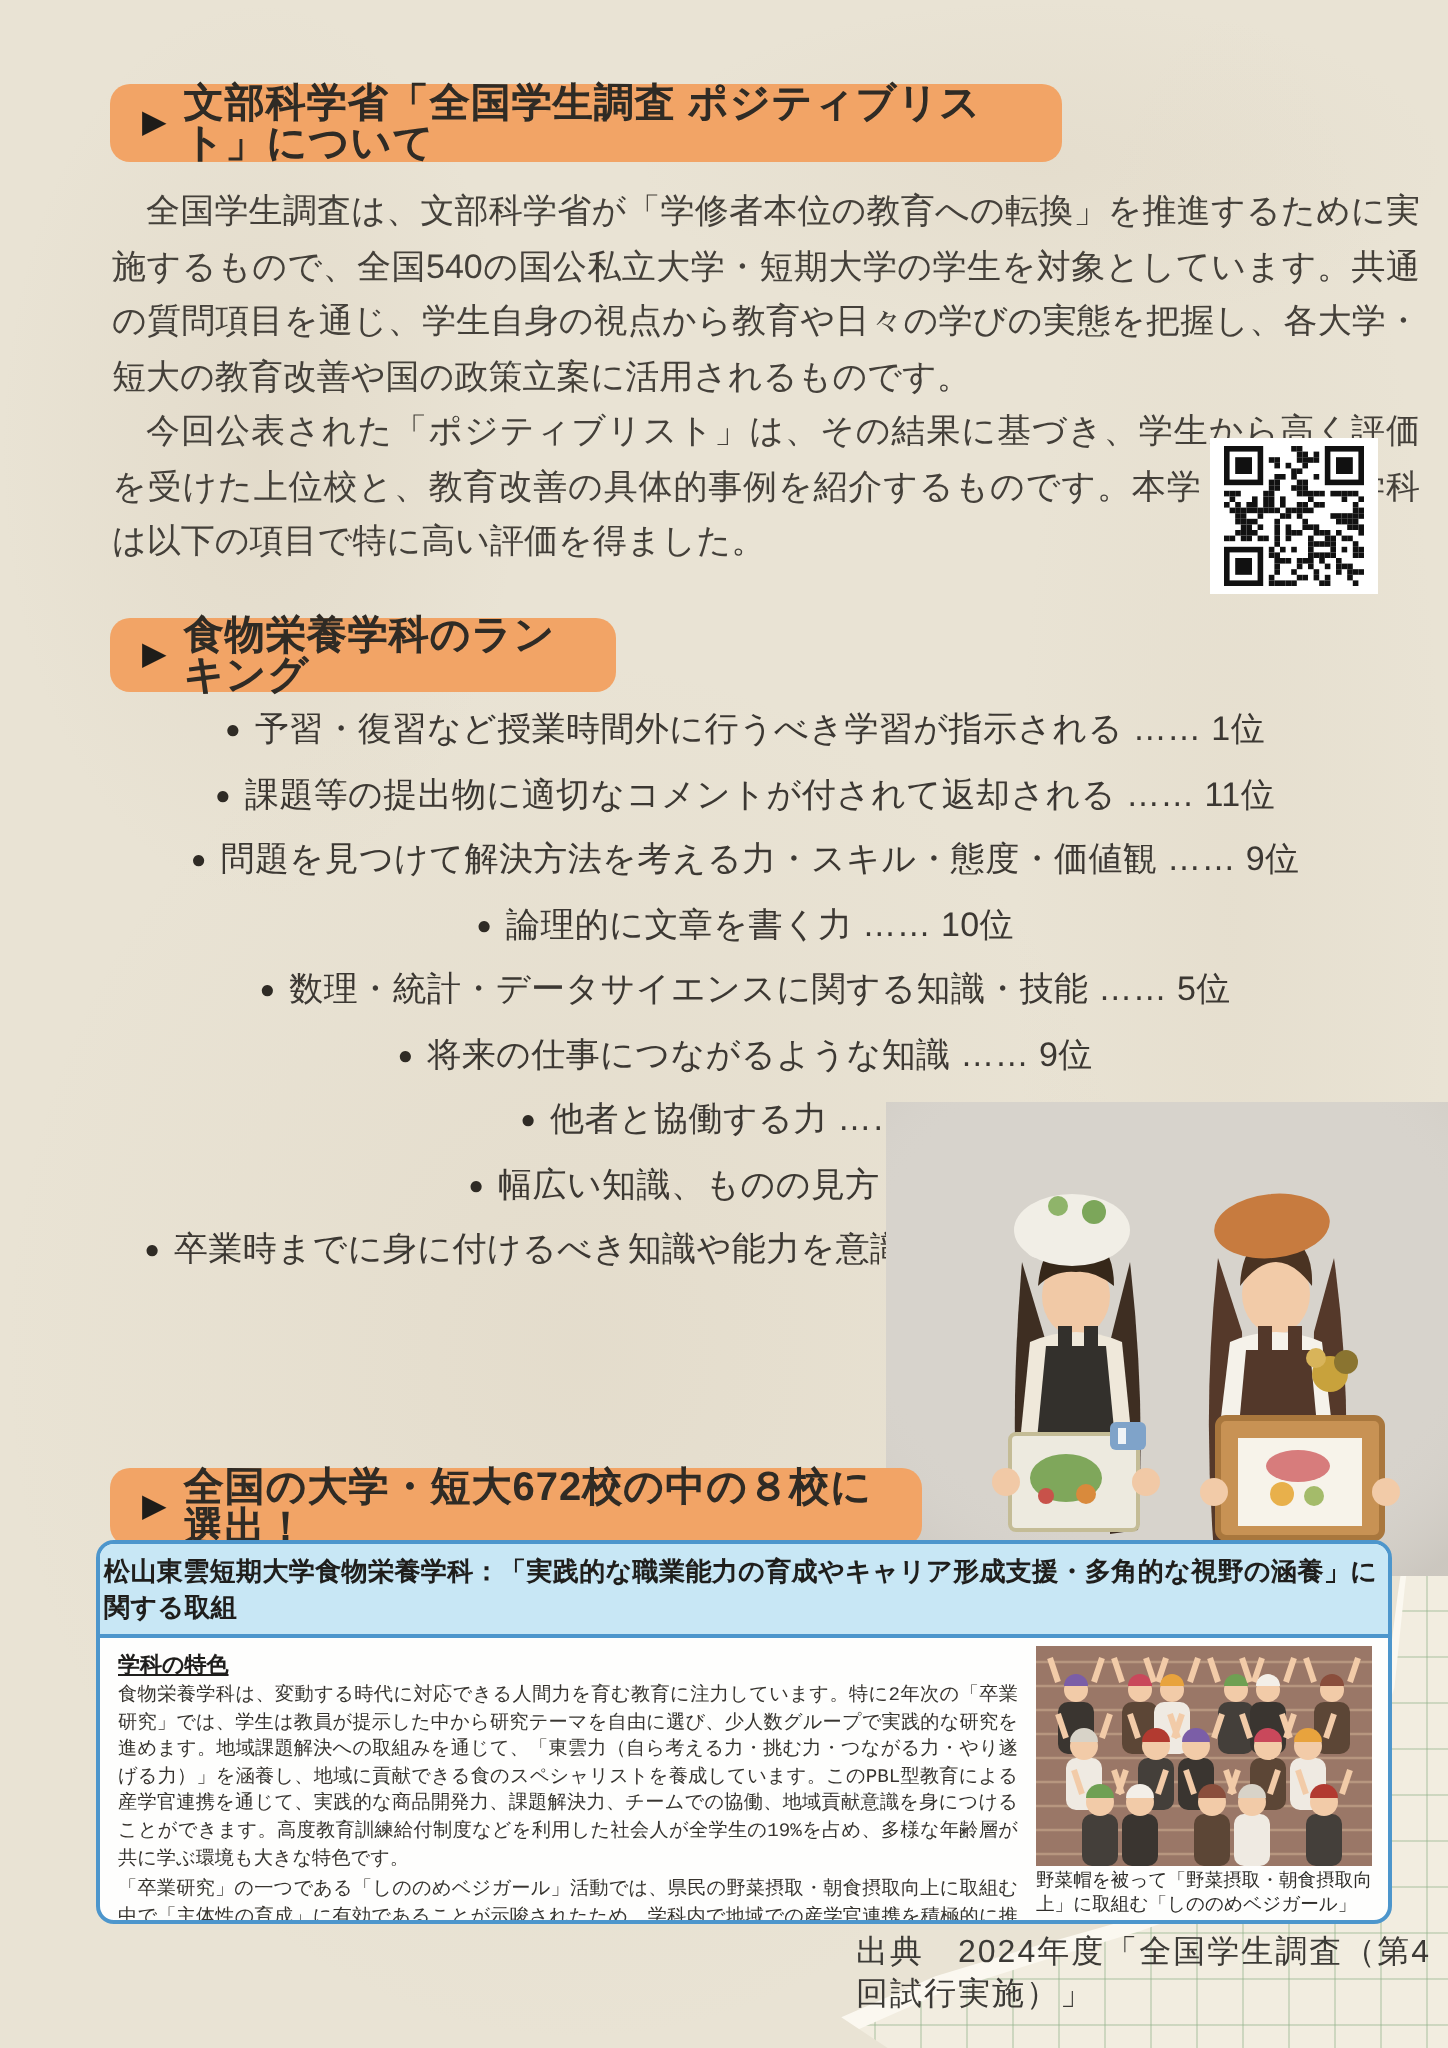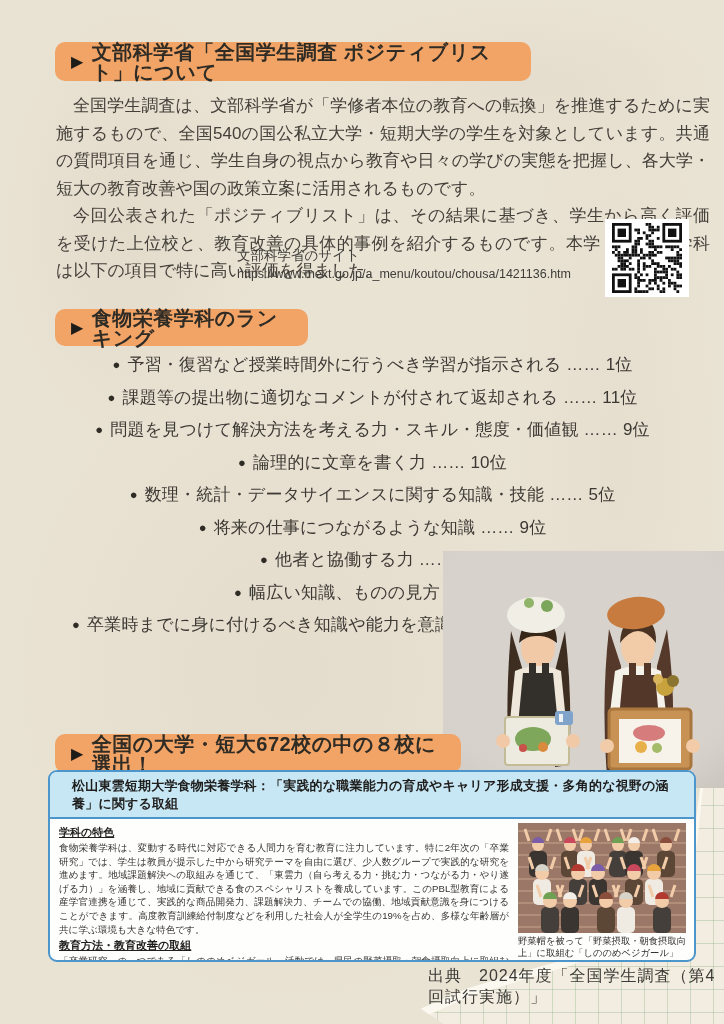--- a/index.html
+++ b/index.html
@@ -44,29 +44,29 @@
   .ranking{position:absolute;left:63px;top:352px;width:612px;margin:0;padding:0;list-style:none;
     color:#3C3833;font-size:17px;}
   .ranking li{margin-bottom:6.5px;line-height:26px;text-align:center;}
   .ranking .dot{display:inline-block;width:22px;color:#2F2B25;font-size:13px;vertical-align:1px;}
   .ranking .rest{letter-spacing:.2px;}
 
   .photoA{position:absolute;left:443px;top:551px;width:281px;height:237px;z-index:2;}
 
   .featurebox{position:absolute;left:48px;top:770px;width:648px;height:192px;z-index:7;
     background:#FEFEFD;border:2px solid #4D96CC;border-radius:9px;box-sizing:border-box;overflow:hidden;}
-  .fb-header{background:#C8E7F5;border-bottom:2px solid #4D96CC;padding:5px 22px 4px;
+  .fb-header{background:#C8E7F5;border-bottom:2px solid #4D96CC;padding:5px 2px 4px;
     font-size:13px;font-weight:bold;color:#1F1E1C;letter-spacing:.2px;}
   .fb-content{display:flex;gap:9px;padding:4px 8px 6px 9px;}
   .fb-text{width:456px;color:#37342F;}
   .fb-text h4{margin:2px 0 1px;font-size:11px;color:#1F1E1C;text-decoration:underline;}
-  .fb-text p{margin:0 0 2px;font-size:9.6px;line-height:13.6px;text-align:justify;}
+  .fb-text p{margin:0 0 2px;font-size:9.6px;line-height:13.6px;text-align:justify;font-family:Liberation Mono, monospace;}
   .fb-side{width:168px;display:flex;flex-direction:column;}
   .photoB{width:168px;height:110px;}
-  .fb-caption{font-size:9.3px;line-height:12px;color:#2E2C29;margin-top:2px;}
+  .fb-caption{font-size:9.3px;line-height:12px;color:#2E2C29;margin-top:2px;font-family:Liberation Mono, monospace;}
 
   .source{position:absolute;left:428px;top:966px;font-size:16px;color:#3C3A36;z-index:8;letter-spacing:1px;}
 </style>
 </head>
 <body>
 
 <div class="page">
   <div class="grid-underlay"></div>
   <div class="torn-white"></div>
   <div class="paper"></div>
@@ -128,24 +128,20 @@
   <div class="banner banner1">
     <span class="tri">▶</span>
     <span>文部科学省「全国学生調査 ポジティブリスト」について</span>
   </div>
 
   <div class="intro">
     <p>全国学生調査は、文部科学省が「学修者本位の教育への転換」を推進するために実施するもので、全国540の国公私立大学・短期大学の学生を対象としています。共通の質問項目を通じ、学生自身の視点から教育や日々の学びの実態を把握し、各大学・短大の教育改善や国の政策立案に活用されるものです。</p>
     <p>今回公表された「ポジティブリスト」は、その結果に基づき、学生から高く評価を受けた上位校と、教育改善の具体的事例を紹介するものです。本学 食物栄養学科は以下の項目で特に高い評価を得ました。</p>
   </div>
 
-  <div class="linkblock">
-    <div class="lbl">文部科学省のサイト</div>
-    <a class="url">https://www.mext.go.jp/a_menu/koutou/chousa/1421136.htm</a>
-  </div>
 
   <div class="qr">
     <svg id="qr-svg" width="72" height="70" viewBox="0 0 25 25" xmlns="http://www.w3.org/2000/svg">
         <rect x="0" y="0" width="25" height="25" fill="#FFFFFF"></rect>
         <rect x="12" y="0" width="1" height="1" fill="#111"></rect>
         <rect x="13" y="0" width="1" height="1" fill="#111"></rect>
         <rect x="13" y="1" width="1" height="1" fill="#111"></rect>
         <rect x="14" y="1" width="1" height="1" fill="#111"></rect>
         <rect x="16" y="1" width="1" height="1" fill="#111"></rect>
         <rect x="8" y="2" width="1" height="1" fill="#111"></rect>
@@ -375,21 +371,20 @@
     <span class="tri">▶</span>
     <span>全国の大学・短大672校の中の８校に選出！</span>
   </div>
 
   <div class="featurebox">
     <div class="fb-header">松山東雲短期大学食物栄養学科：「実践的な職業能力の育成やキャリア形成支援・多角的な視野の涵養」に関する取組</div>
     <div class="fb-content">
       <div class="fb-text">
         <h4>学科の特色</h4>
         <p>食物栄養学科は、変動する時代に対応できる人間力を育む教育に注力しています。特に2年次の「卒業研究」では、学生は教員が提示した中から研究テーマを自由に選び、少人数グループで実践的な研究を進めます。地域課題解決への取組みを通じて、「東雲力（自ら考える力・挑む力・つながる力・やり遂げる力）」を涵養し、地域に貢献できる食のスペシャリストを養成しています。このPBL型教育による産学官連携を通じて、実践的な商品開発力、課題解決力、チームでの協働、地域貢献意識を身につけることができます。高度教育訓練給付制度などを利用した社会人が全学生の19%を占め、多様な年齢層が共に学ぶ環境も大きな特色です。</p>
-        <h4>教育方法・教育改善の取組</h4>
         <p>「卒業研究」の一つである「しののめベジガール」活動では、県民の野菜摂取・朝食摂取向上に取組む中で「主体性の育成」に有効であることが示唆されたため、学科内で地域での産学官連携を積極的に推進しています。活動は寄付金等で賄われ、学生はレシピ考案・試作・評価・改善・企業との打合せを通じ、「活動していくうちに自信がつき、自ら積極的に行動できるようになりました。」「他者と連携・協働し最後までやり遂げる力が身につく等、栄養士として働く上でプラスになる多くの刺激的な学びができました。」と変動する社会で活躍できる資質の鍛錬を図れているようです。リメディアル教育や試験対策により、栄養士実力認定試験でも令和3年度より4年連続で全国表彰者（令和4年度は全国1位（満点）の成績優秀者1人）を輩出しています。</p>
       </div>
       <div class="fb-side">
         <svg class="photoB" id="crowd-svg" width="168" height="110" viewBox="0 0 168 110" xmlns="http://www.w3.org/2000/svg">
             <rect x="0" y="0" width="168" height="110" fill="#9A7767"></rect>
             <line x1="0" y1="8" x2="168" y2="8" stroke="#B7967F" stroke-width="1.3"></line>
             <line x1="0" y1="20" x2="168" y2="20" stroke="#B7967F" stroke-width="1.3"></line>
             <line x1="0" y1="32" x2="168" y2="32" stroke="#B7967F" stroke-width="1.3"></line>
             <line x1="0" y1="44" x2="168" y2="44" stroke="#B7967F" stroke-width="1.3"></line>
             <line x1="0" y1="56" x2="168" y2="56" stroke="#B7967F" stroke-width="1.3"></line>

